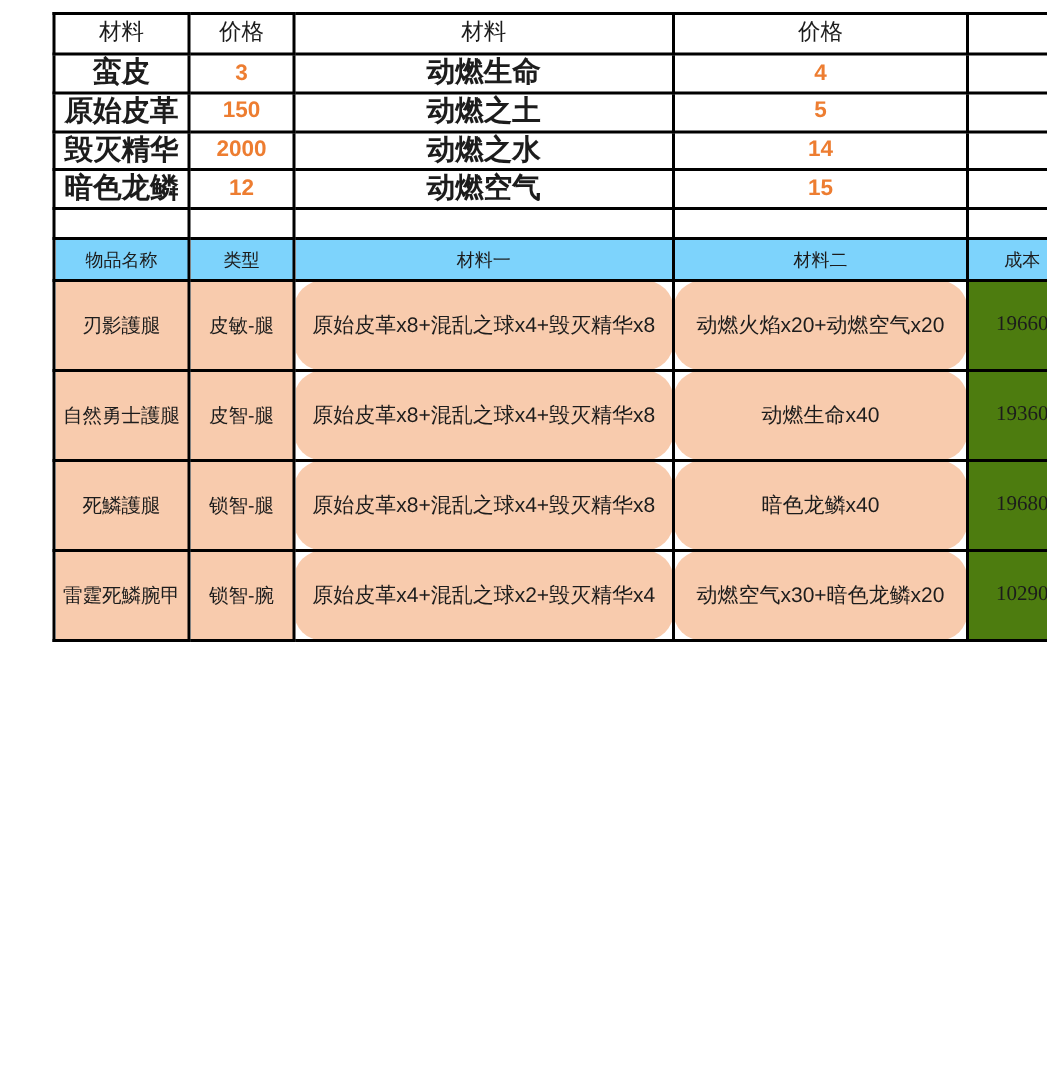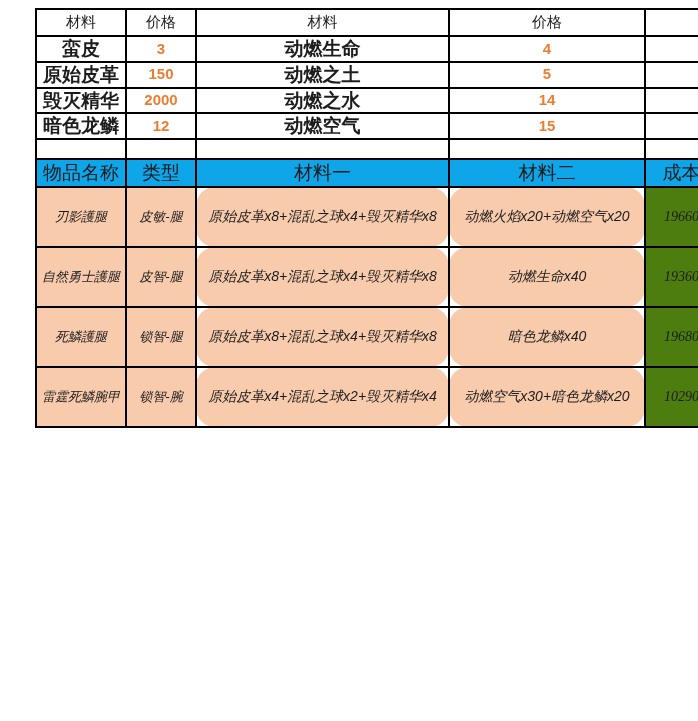--- a/index.html
+++ b/index.html
@@ -47,24 +47,24 @@
     font-size: 15px;
     color: var(--accent_orange, #ED7D31);
     font-family: "Liberation Sans", sans-serif;
   }
   
   .r-spacer td { height: 18px; background: #ffffff; }
   
   .r-rhead td {
     height: 26px;
     font-family: Liberation Serif, serif;
-    font-size: 19px;
-    background: #0ea5e9;
+    font-size: 12px;
+    background: #7dd3fc;
   }
-  .r-rec td { height: 58px; font-style: italic; }
+  .r-rec td { height: 58px; }
   td.rname, td.rtype {
     background: var(--cell_peach, #F8CBAD);
     font-size: 13px;
   }
   td.rmat {
     background: var(--cell_peach, #F8CBAD);
     font-size: 14px;
     border-radius: 19px;
   }
   td.rcost {

